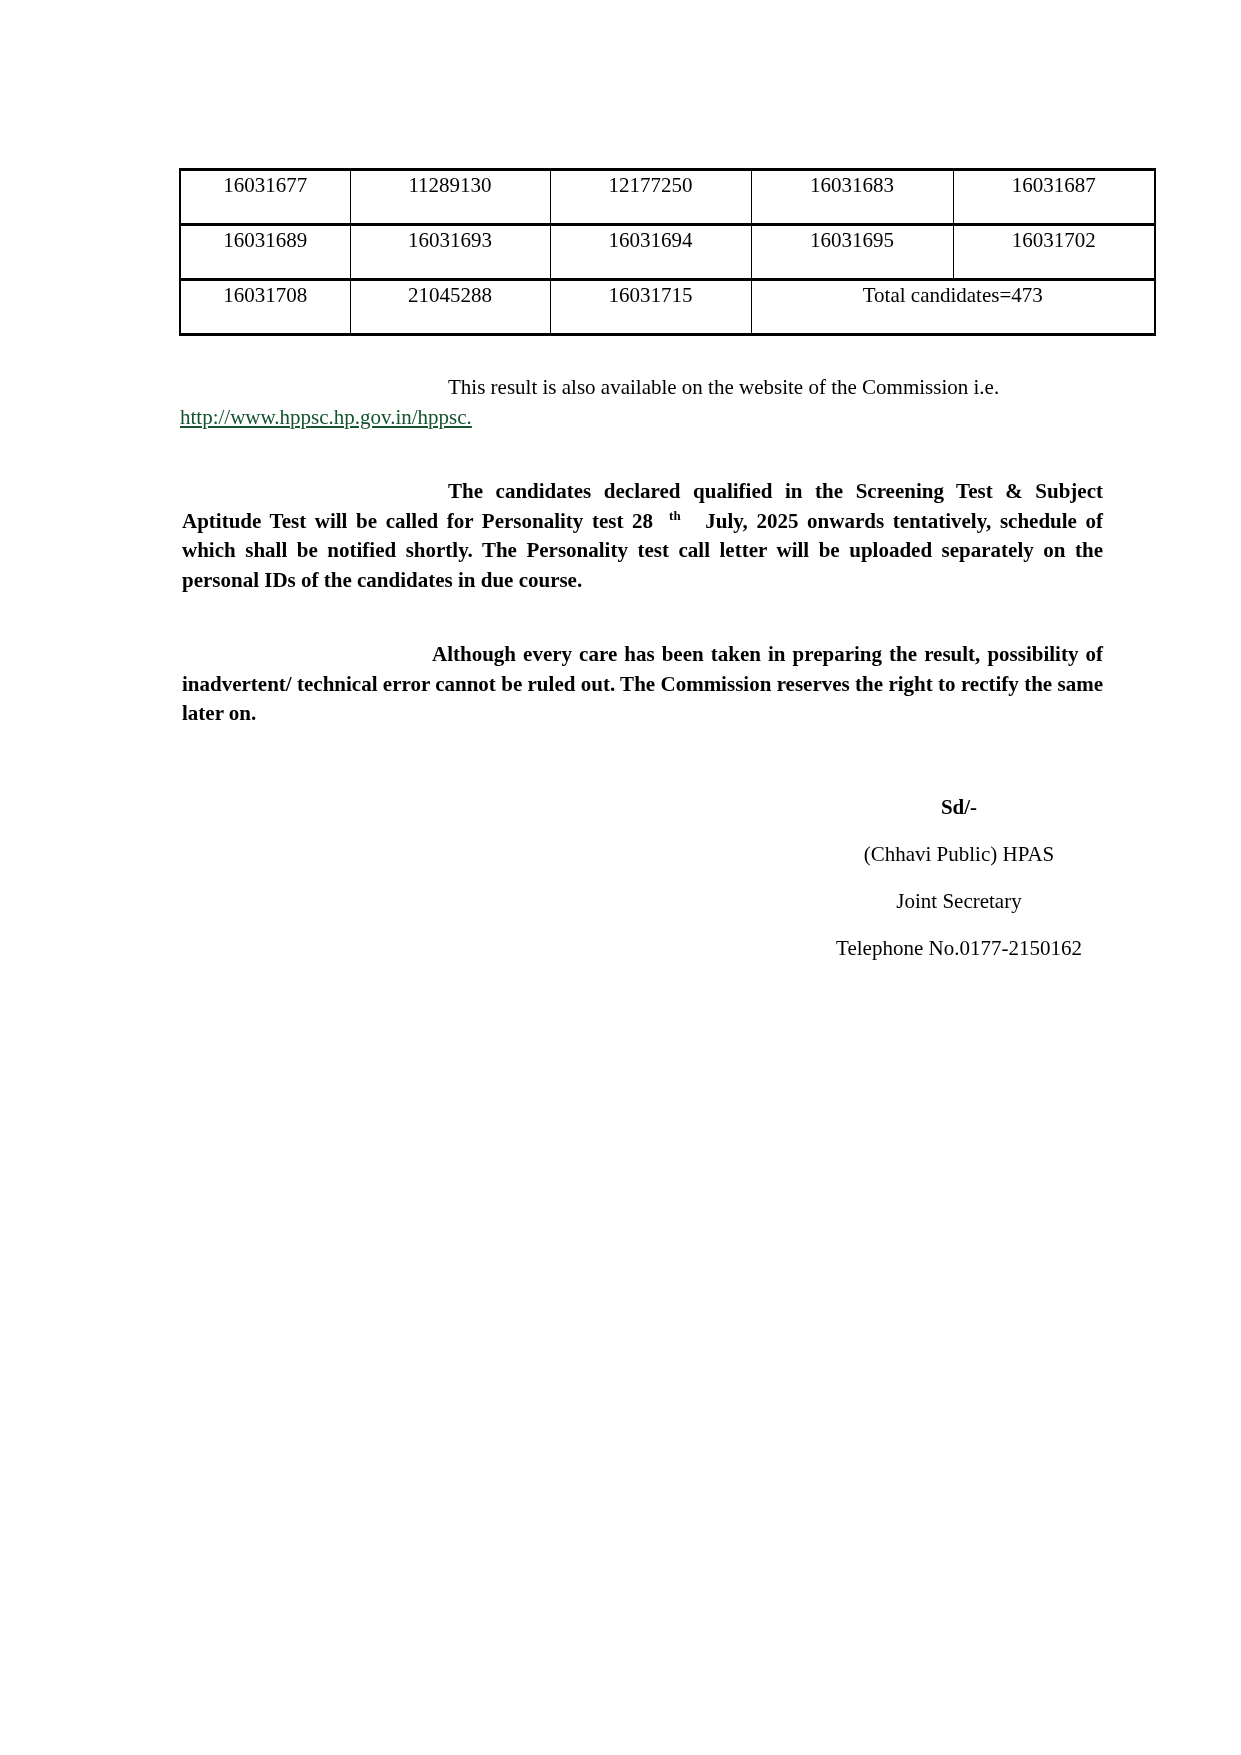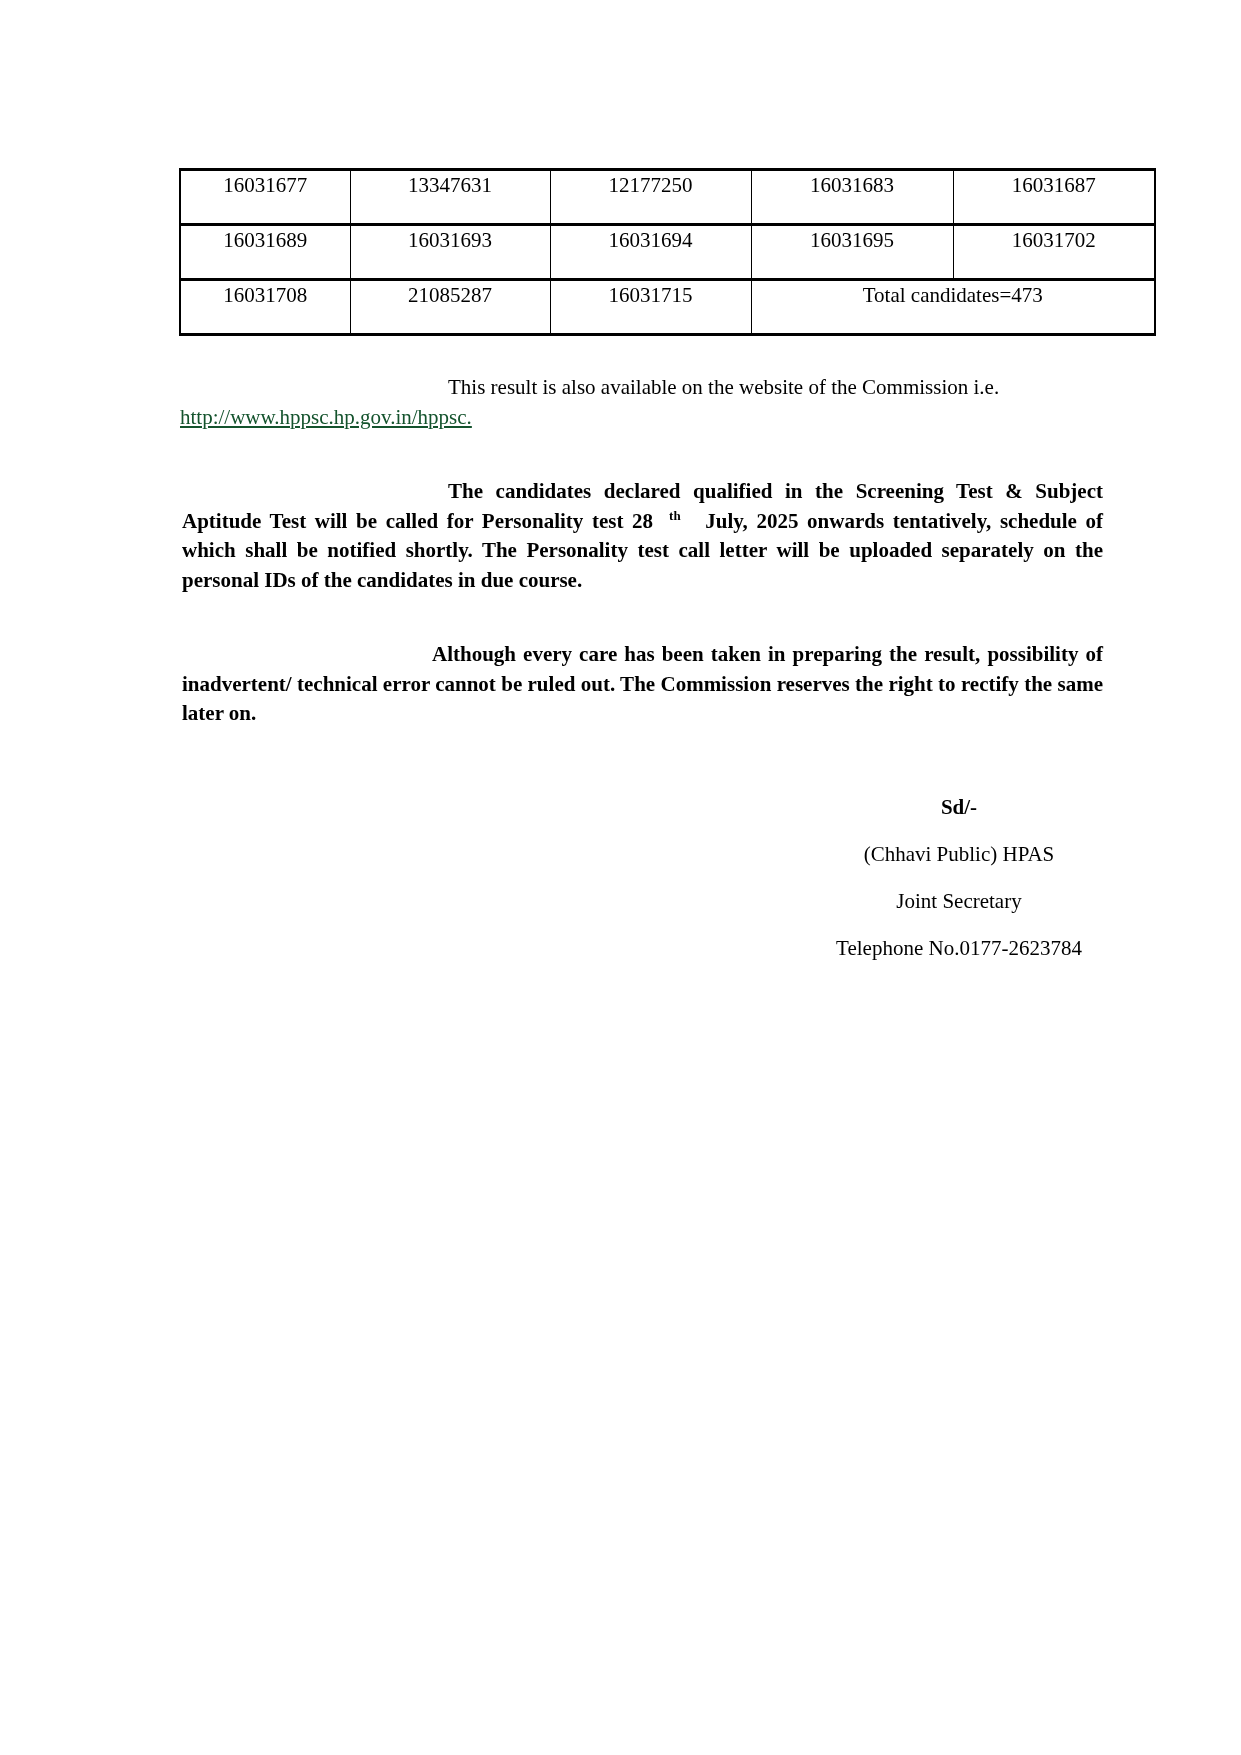--- a/index.html
+++ b/index.html
@@ -74,35 +74,35 @@
     <colgroup>
       <col style="width:170px">
         <col style="width:200px">
         <col style="width:201px">
         <col style="width:202px">
         <col style="width:202px">
     </colgroup>
     <tbody>
       <tr>
         <td>16031677</td>
-        <td>13347631</td>
+        <td>11289130</td>
         <td>12177250</td>
         <td>16031683</td>
         <td>16031687</td>
       </tr>
       <tr>
         <td>16031689</td>
         <td>16031693</td>
         <td>16031694</td>
         <td>16031695</td>
         <td>16031702</td>
       </tr>
       <tr>
         <td>16031708</td>
-        <td>21085287</td>
+        <td>21045288</td>
         <td>16031715</td>
         <td colspan="2">Total candidates=473</td>
       </tr>
     </tbody>
   </table>
 
   <p class="par par-availability">
     <span class="lead-indent"></span><span>This result is also available on the website of the Commission i.e.</span><br>
     <a class="link">http://www.hppsc.hp.gov.in/hppsc.</a>
   </p>
@@ -110,16 +110,16 @@
   <p class="par par-bold par-personality">
     <span>The candidates declared qualified in the Screening Test &amp; Subject Aptitude Test will be called for Personality test 28</span><sup class="sup-th">th</sup><span> July, 2025 onwards tentatively, schedule of which shall be notified shortly. The Personality test call letter will be uploaded separately on the personal IDs of the candidates in due course.</span>
   </p>
 
   <p class="par par-bold par-disclaimer">Although every care has been taken in preparing the result, possibility of inadvertent/ technical error cannot be ruled out. The Commission reserves the right to rectify the same later on.</p>
 
   <div class="signature">
     <div class="sig-sd">Sd/-</div>
     <div>(Chhavi Public) HPAS</div>
     <div>Joint Secretary</div>
-    <div>Telephone No.0177-2623784</div>
+    <div>Telephone No.0177-2150162</div>
   </div>
 
 </div>
 
 </body></html>

